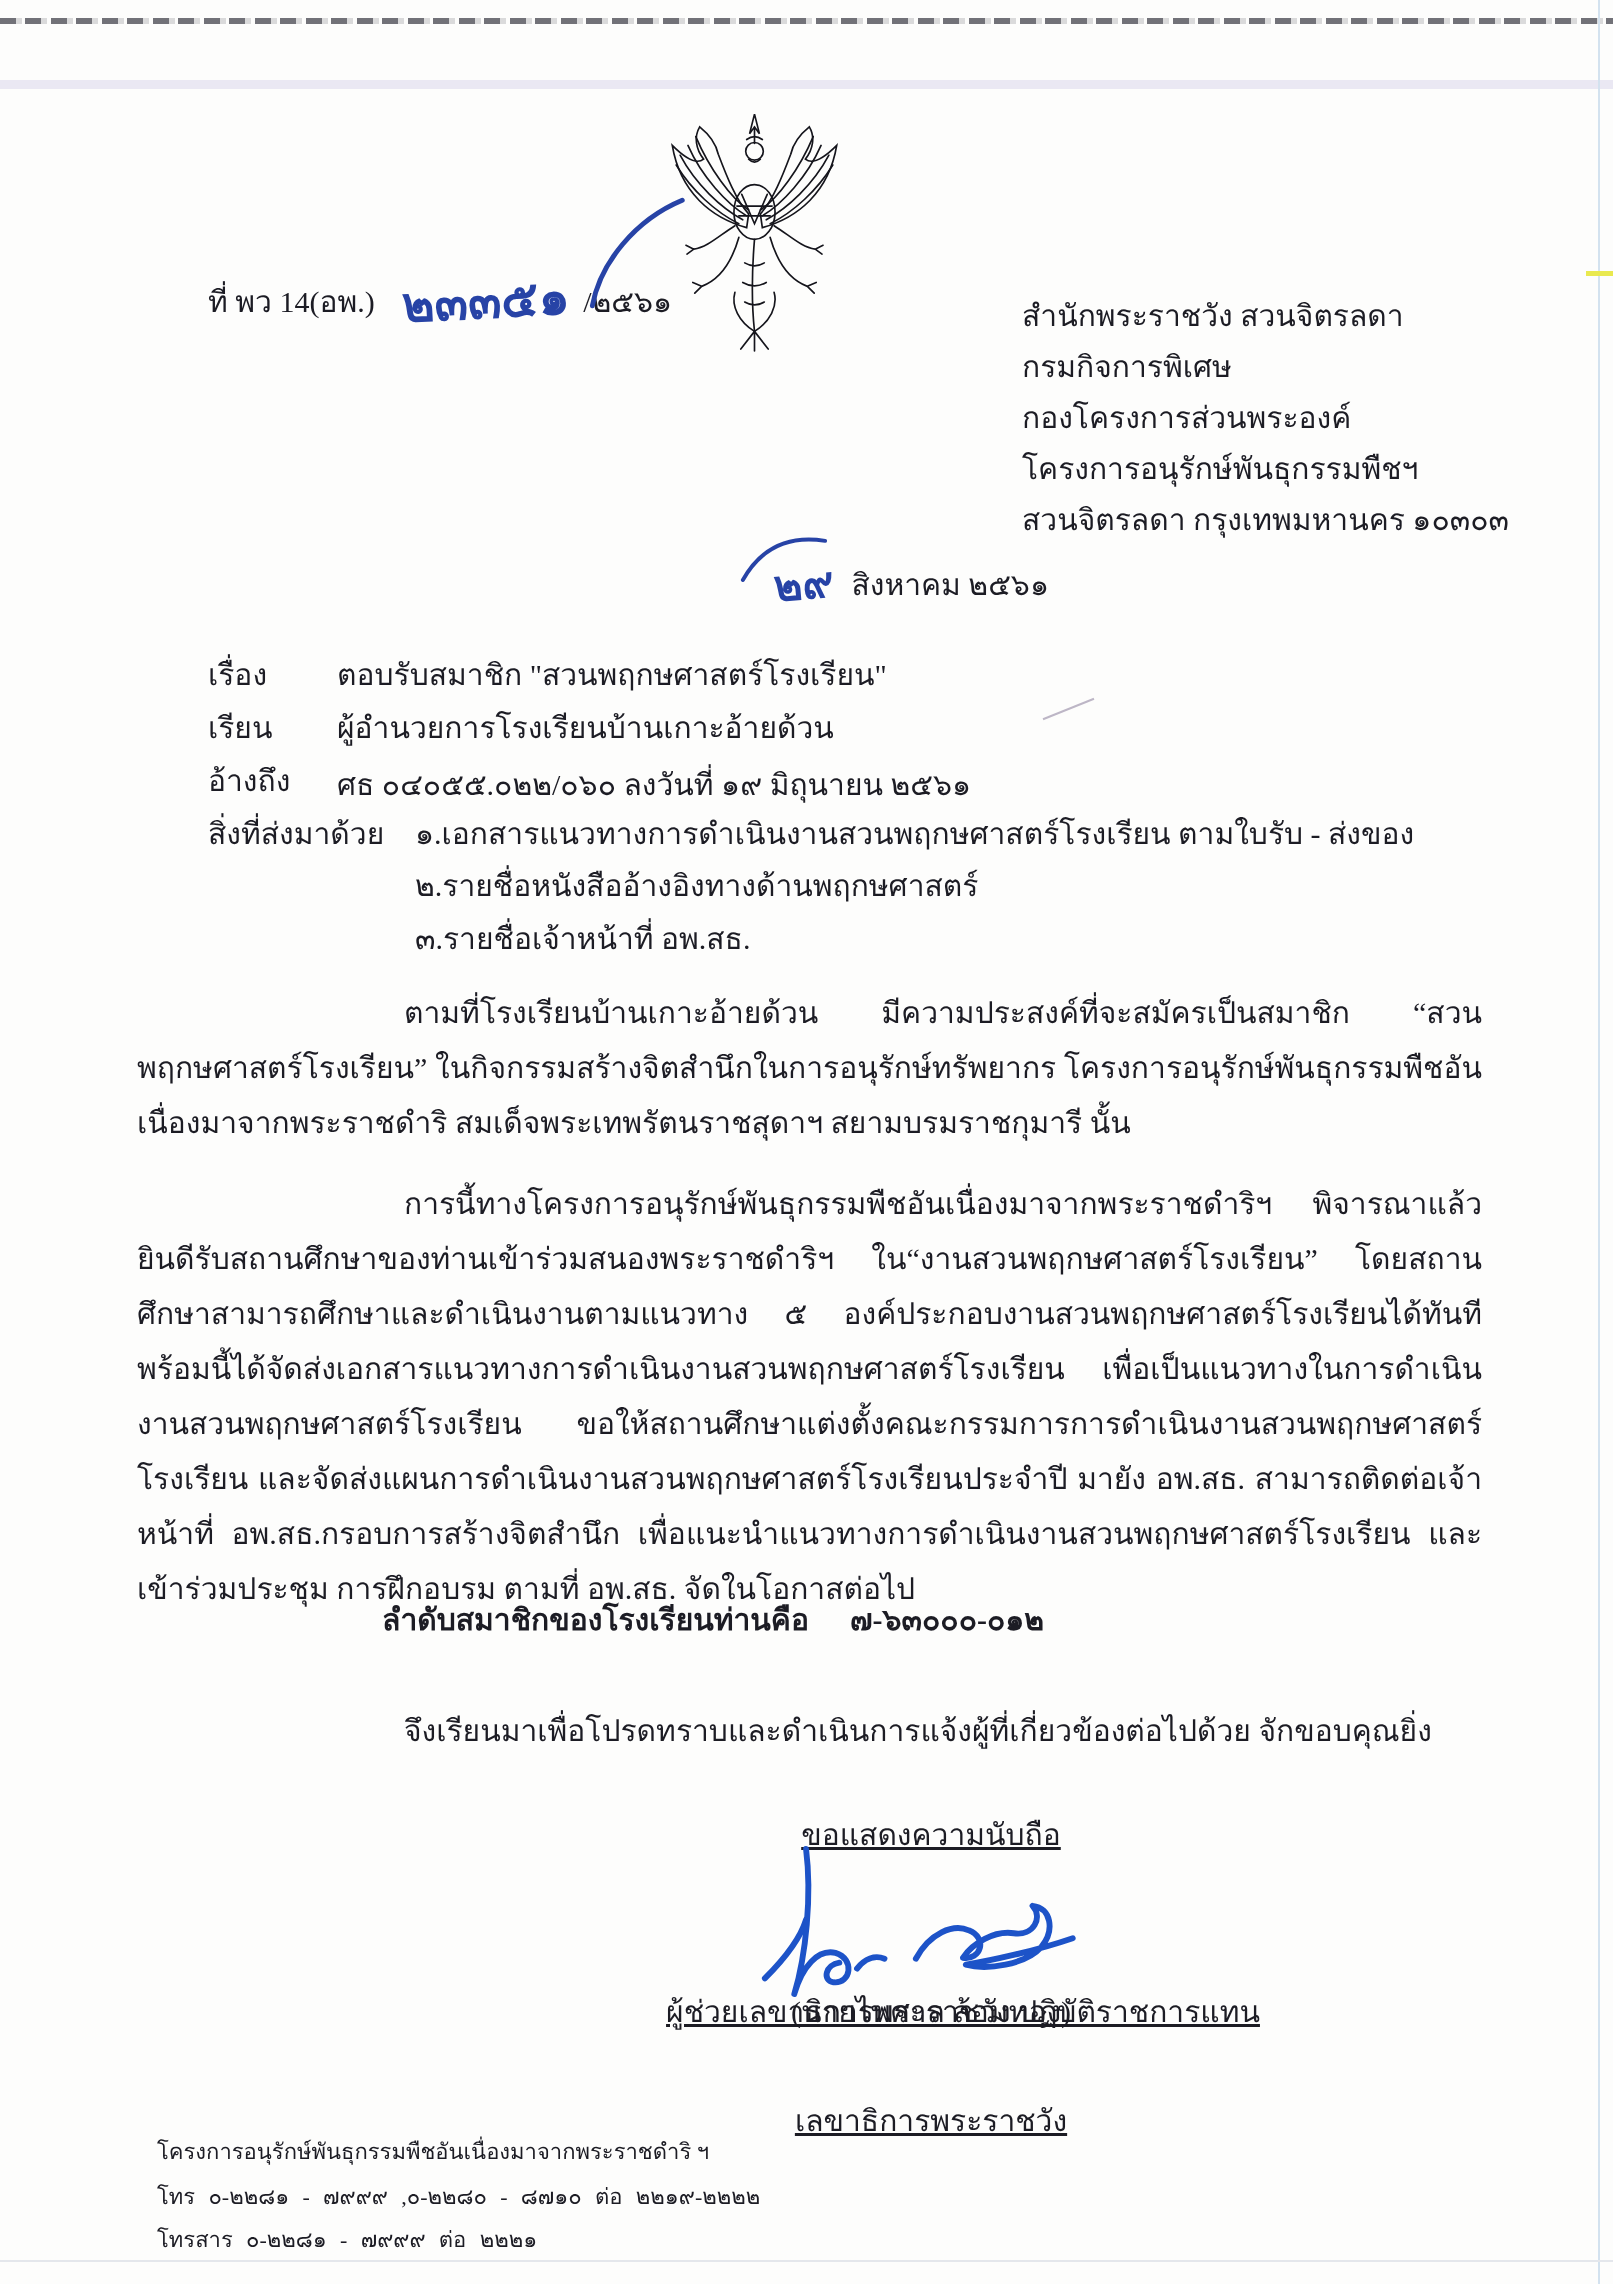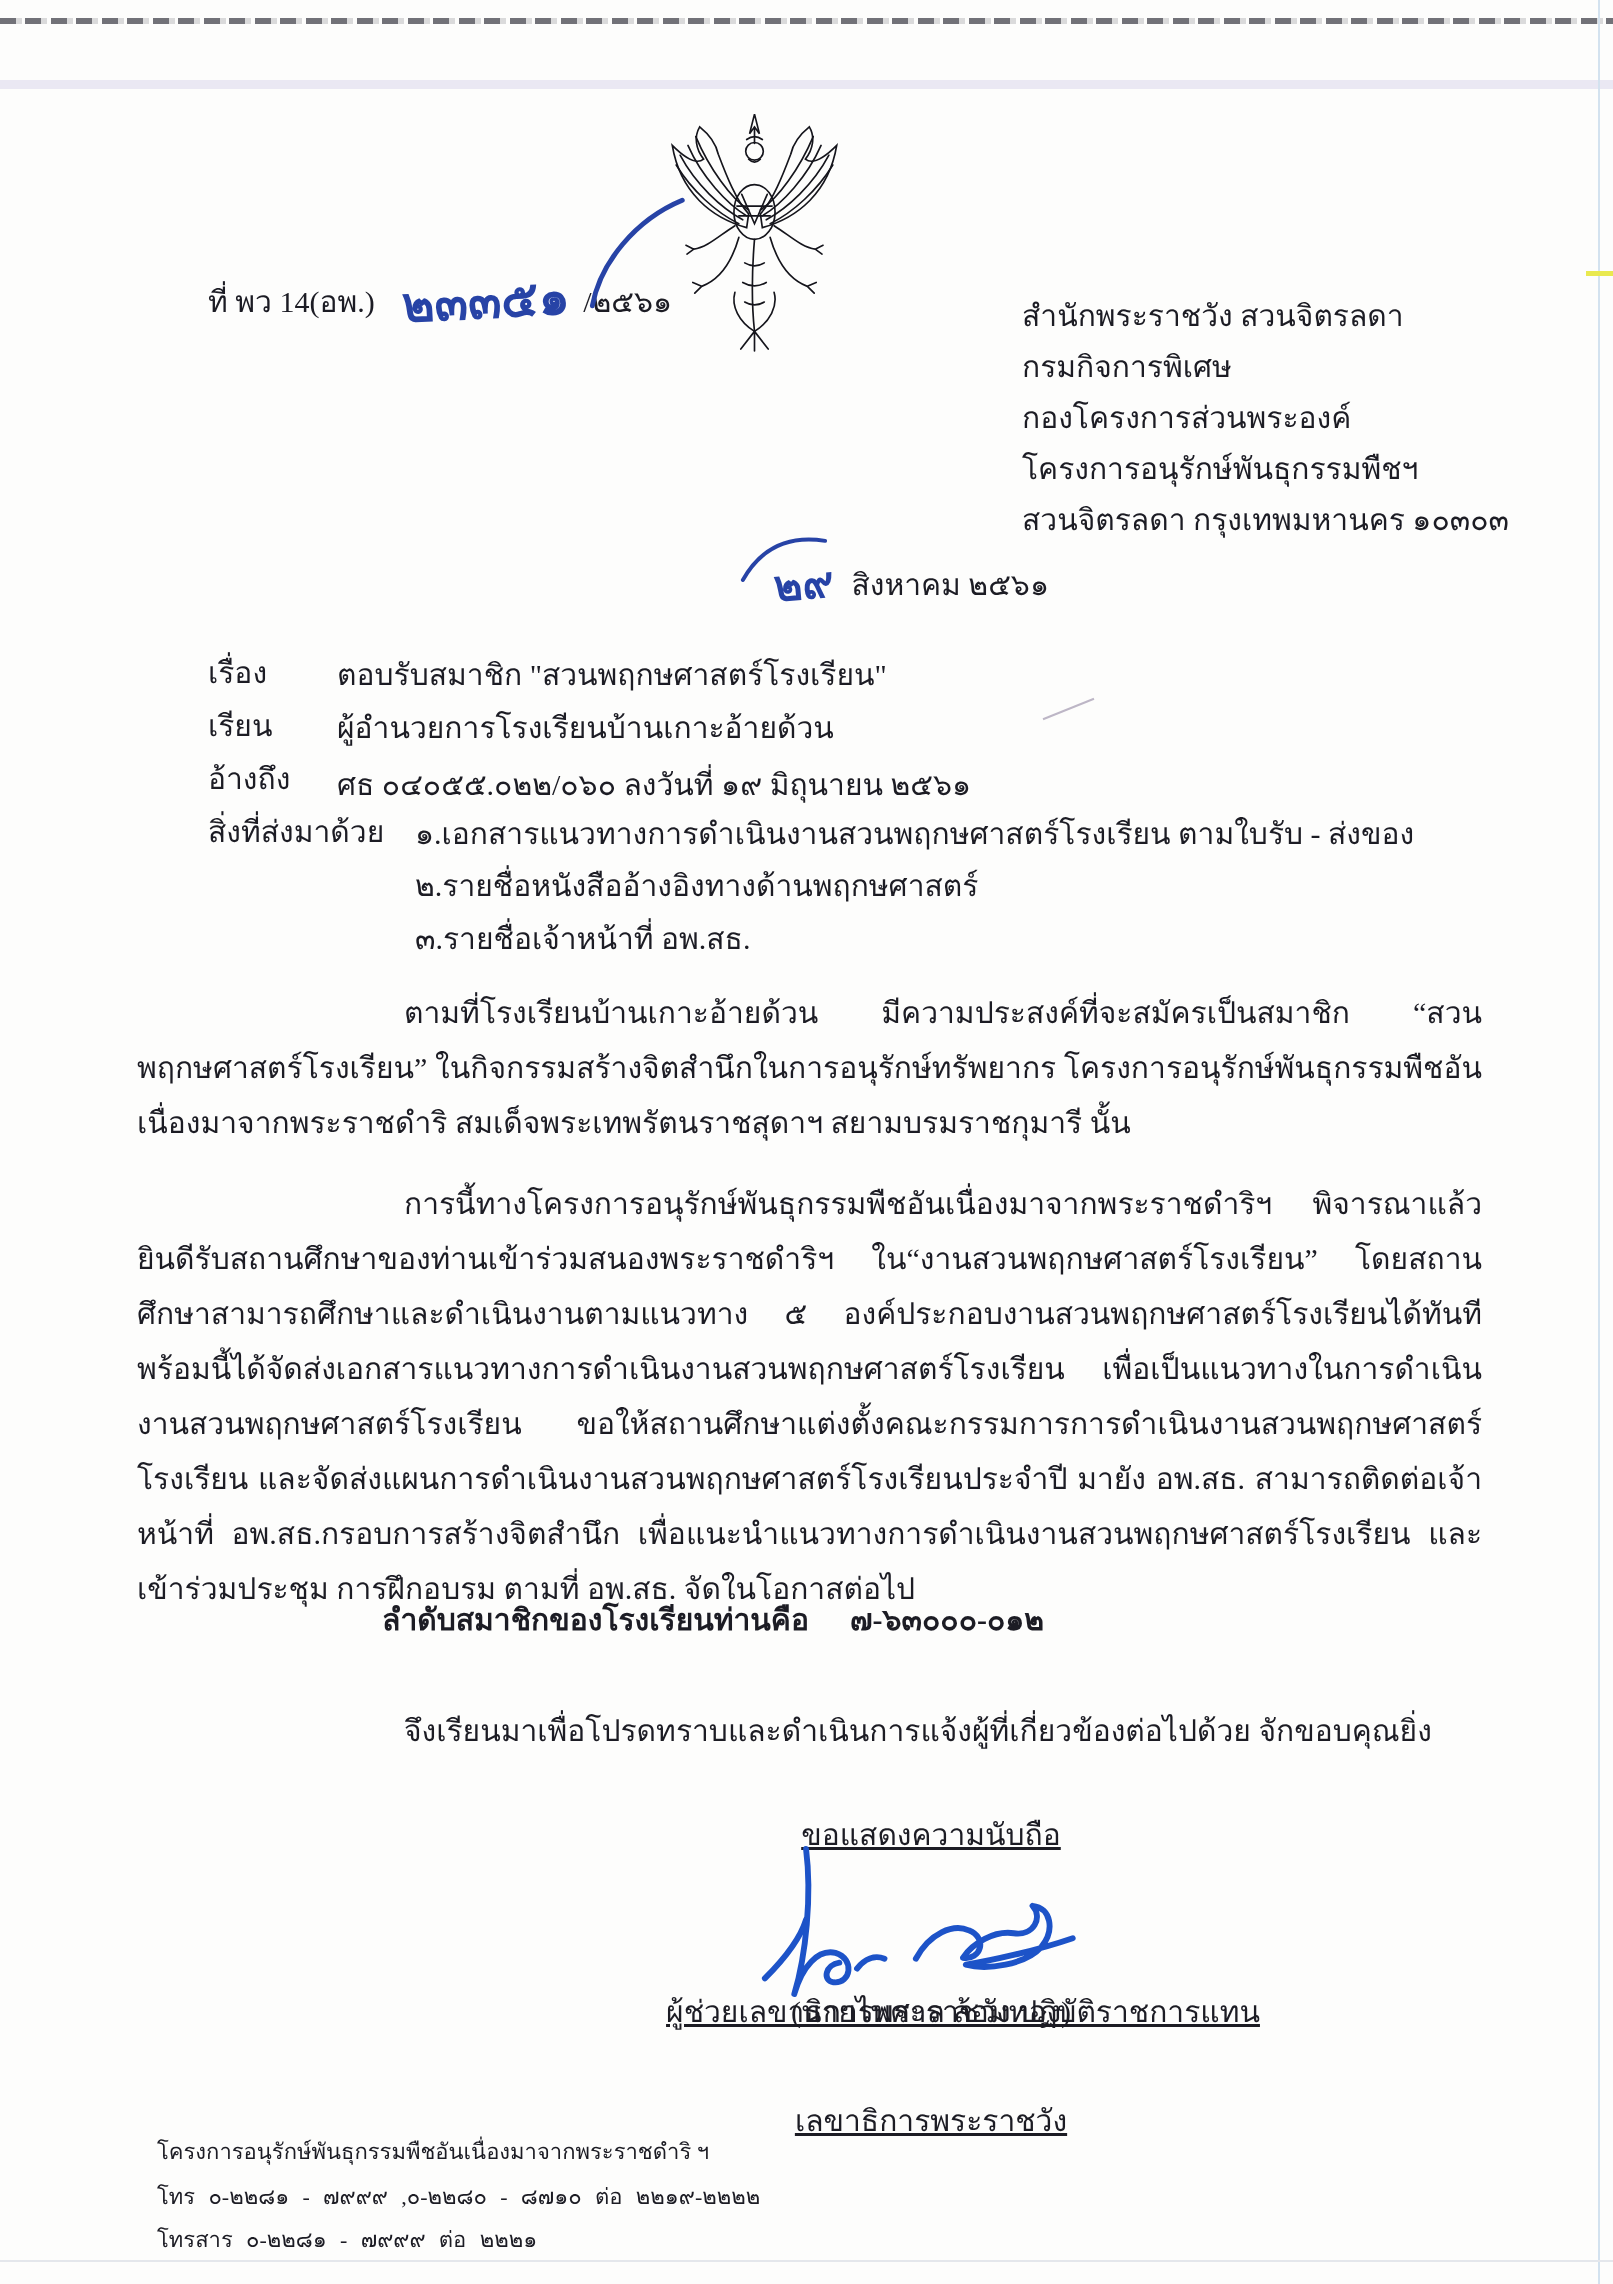--- a/index.html
+++ b/index.html
@@ -21,21 +21,21 @@
   
   .ref-line{top:282px;left:208px;white-space:nowrap;}
   .hand{color:#2743a6;font-weight:bold;}
   .ref-hand{display:inline-block;font-size:49px;line-height:0;transform:rotate(-3deg);margin:0 13.7px 0 27.4px;vertical-align:-5.9px;}
   
   .sender{top:290px;left:1022px;line-height:51px;white-space:nowrap;}
   
   .date-line{top:565px;left:774px;white-space:nowrap;}
   .date-hand{display:inline-block;font-size:43px;line-height:0;transform:rotate(-5deg);margin-right:17.6px;vertical-align:-3.9px;}
   
-  .field-label{position:absolute;left:208px;white-space:nowrap;font-family:Liberation Mono, monospace;}
+  .field-label{position:absolute;left:208px;white-space:nowrap;}
   .field-value{position:absolute;left:337px;white-space:nowrap;}
   .encl-item{position:absolute;left:415px;white-space:nowrap;}
   
   .para{left:137px;width:1345px;text-align:justify;text-indent:267px;line-height:55px;}
   .member-line{top:1600px;left:137px;width:1345px;text-align:left;padding-left:245px;box-sizing:border-box;font-weight:bold;white-space:nowrap;}
   .member-num{margin-left:41px;}
   
   .sig-col{left:627px;width:608px;text-align:center;white-space:nowrap;text-decoration:underline;}
   
   .footer-line{left:157px;white-space:nowrap;font-size:22px;}

